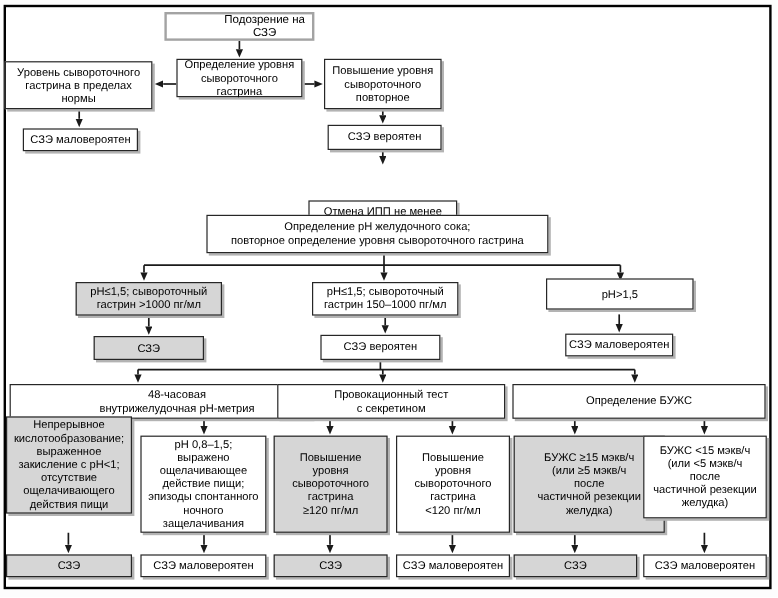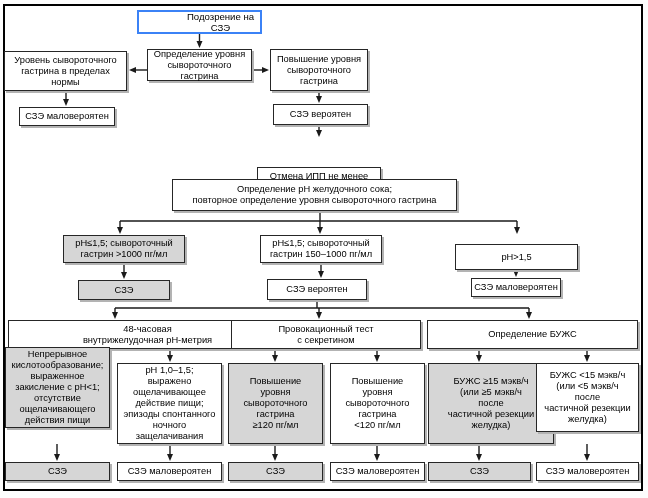--- a/index.html
+++ b/index.html
@@ -14,21 +14,21 @@
   .node{
     position:absolute;box-sizing:border-box;
     background:#fff;border:1px solid #262626;
     box-shadow:2px 2px 0 #b3b3b3;
     display:flex;align-items:center;justify-content:center;
     text-align:center;white-space:pre-line;
     font-size:9.3px;line-height:11px;color:#000;
     padding:1px 2px;z-index:2;
   }
   .gray{background:#d6d6d6;}
-  .start{border:2px solid #3b82f6;box-shadow:none;font-size:9.6px;padding-left:44px;}
+  .start{border:2px solid #a3a3a3;box-shadow:none;font-size:9.6px;padding-left:44px;}
   svg.connectors{position:absolute;left:0;top:0;z-index:1;pointer-events:none;}
 </style>
 </head>
 <body>
 
 <div id="stage">
   <div id="frame"></div>
 
   <svg class="connectors" width="648" height="498" viewBox="0 0 648 498">
     <defs>
@@ -86,55 +86,55 @@
   <div class="node start" style="left:137px;top:10px;width:125px;height:24px;">Подозрение на СЗЭ</div>
 
   <div class="node" style="left:4px;top:51px;width:123px;height:40px;">Уровень сывороточного
 гастрина в пределах
 нормы</div>
   <div class="node" style="left:147px;top:49px;width:105px;height:32px;">Определение уровня
 сывороточного
 гастрина</div>
   <div class="node" style="left:270px;top:49px;width:98px;height:42px;">Повышение уровня
 сывороточного
-гастрина</div>
+повторное</div>
 
   <div class="node" style="left:19px;top:107px;width:96px;height:19px;">СЗЭ маловероятен</div>
   <div class="node" style="left:273px;top:104px;width:95px;height:21px;">СЗЭ вероятен</div>
 
   <div class="node" style="left:257px;top:138px;width:124px;height:30px;margin-top:29px;">Отмена ИПП не менее
 чем на неделю</div>
 
   <div class="node" style="left:172px;top:179px;width:285px;height:32px;">Определение рН желудочного сока;
 повторное определение уровня сывороточного гастрина</div>
 
   <div class="node gray" style="left:63px;top:235px;width:122px;height:28px;">рН≤1,5; сывороточный
 гастрин &gt;1000 пг/мл</div>
   <div class="node" style="left:260px;top:235px;width:122px;height:28px;">рН≤1,5; сывороточный
 гастрин 150–1000 пг/мл</div>
-  <div class="node" style="left:455px;top:244px;width:123px;height:26px;">рН&gt;1,5</div>
+  <div class="node" style="left:455px;top:232px;width:123px;height:26px;">рН&gt;1,5</div>
 
   <div class="node gray" style="left:78px;top:280px;width:92px;height:20px;">СЗЭ</div>
   <div class="node" style="left:267px;top:279px;width:100px;height:21px;">СЗЭ вероятен</div>
   <div class="node" style="left:471px;top:278px;width:90px;height:19px;">СЗЭ маловероятен</div>
 
   <div class="node" style="left:8px;top:320px;width:252px;height:29px;padding-left:29px;">48-часовая
 внутрижелудочная рН-метрия</div>
   <div class="node" style="left:427px;top:320px;width:211px;height:29px;">Определение БУЖС</div>
   <div class="node" style="left:231px;top:320px;width:190px;height:29px;">Провокационный тест
 с секретином</div>
 
   <div class="node gray" style="left:5px;top:347px;width:105px;height:81px;">Непрерывное
 кислотообразование;
 выраженное
 закисление с рН&lt;1;
 отсутствие
 ощелачивающего
 действия пищи</div>
-  <div class="node" style="left:117px;top:363px;width:105px;height:81px;">рН 1,0–1,5;
+  <div class="node" style="left:117px;top:363px;width:105px;height:81px;">рН 0,8–1,5;
 выражено
 ощелачивающее
 действие пищи;
 эпизоды спонтанного
 ночного
 защелачивания</div>
   <div class="node gray" style="left:228px;top:363px;width:95px;height:81px;">Повышение
 уровня
 сывороточного
 гастрина

